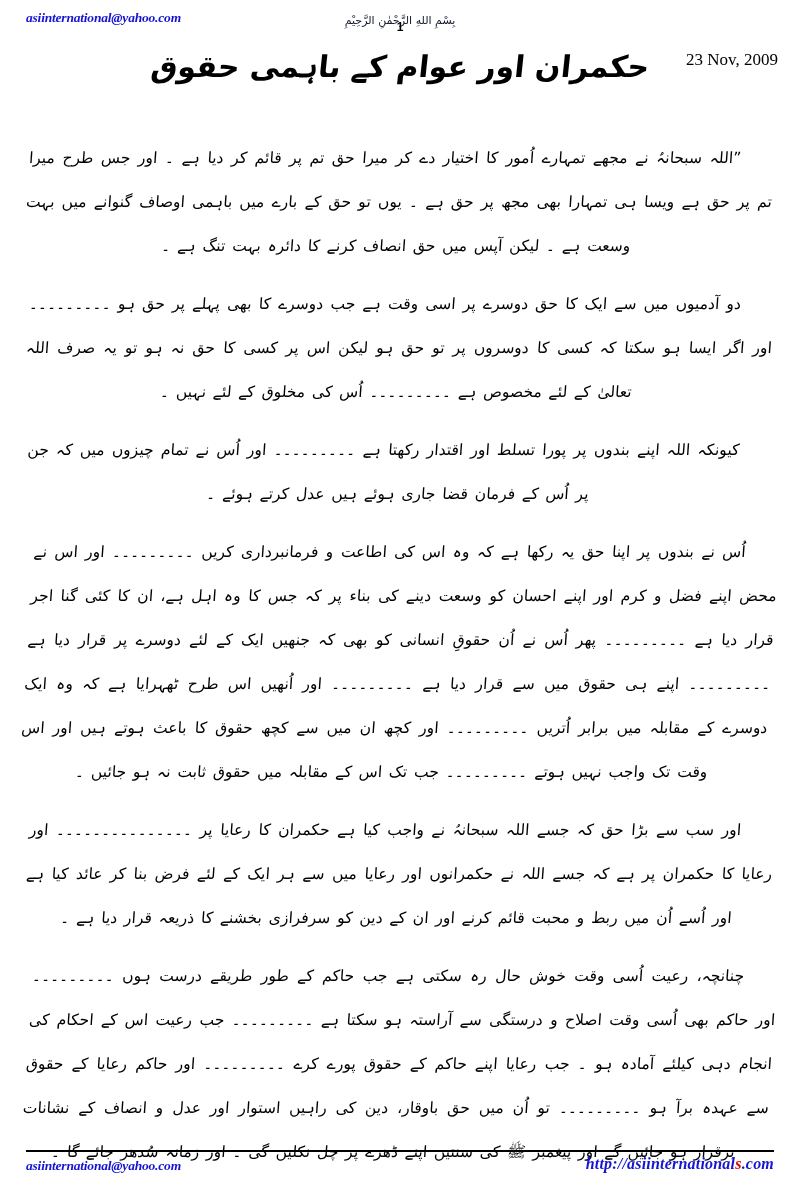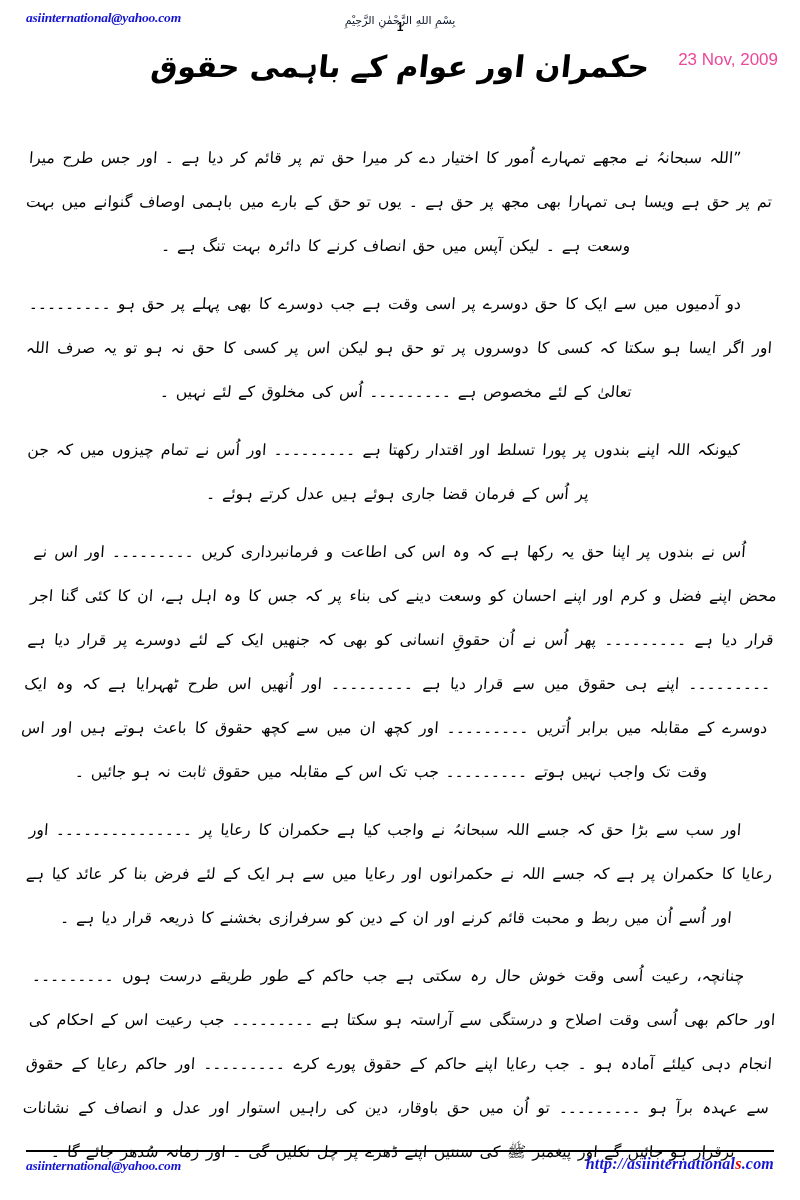--- a/index.html
+++ b/index.html
@@ -67,23 +67,23 @@
     font-size: 12px;
     font-weight: bold;
     color: #000000;
     line-height: 1;
   }
   .hdr-date {
     position: absolute;
     top: 42px;
     right: 22px;
     direction: ltr;
-    font-family: Liberation Sans, sans-serif;
+    font-family: Liberation Serif, serif;
     font-size: 17px;
-    color: #ec4899;
+    color: #000000;
     white-space: nowrap;
   }
   .hdr-title {
     position: absolute;
     top: 36px;
     left: 0;
     width: 800px;
     text-align: center;
   }
   .hdr-title span {

